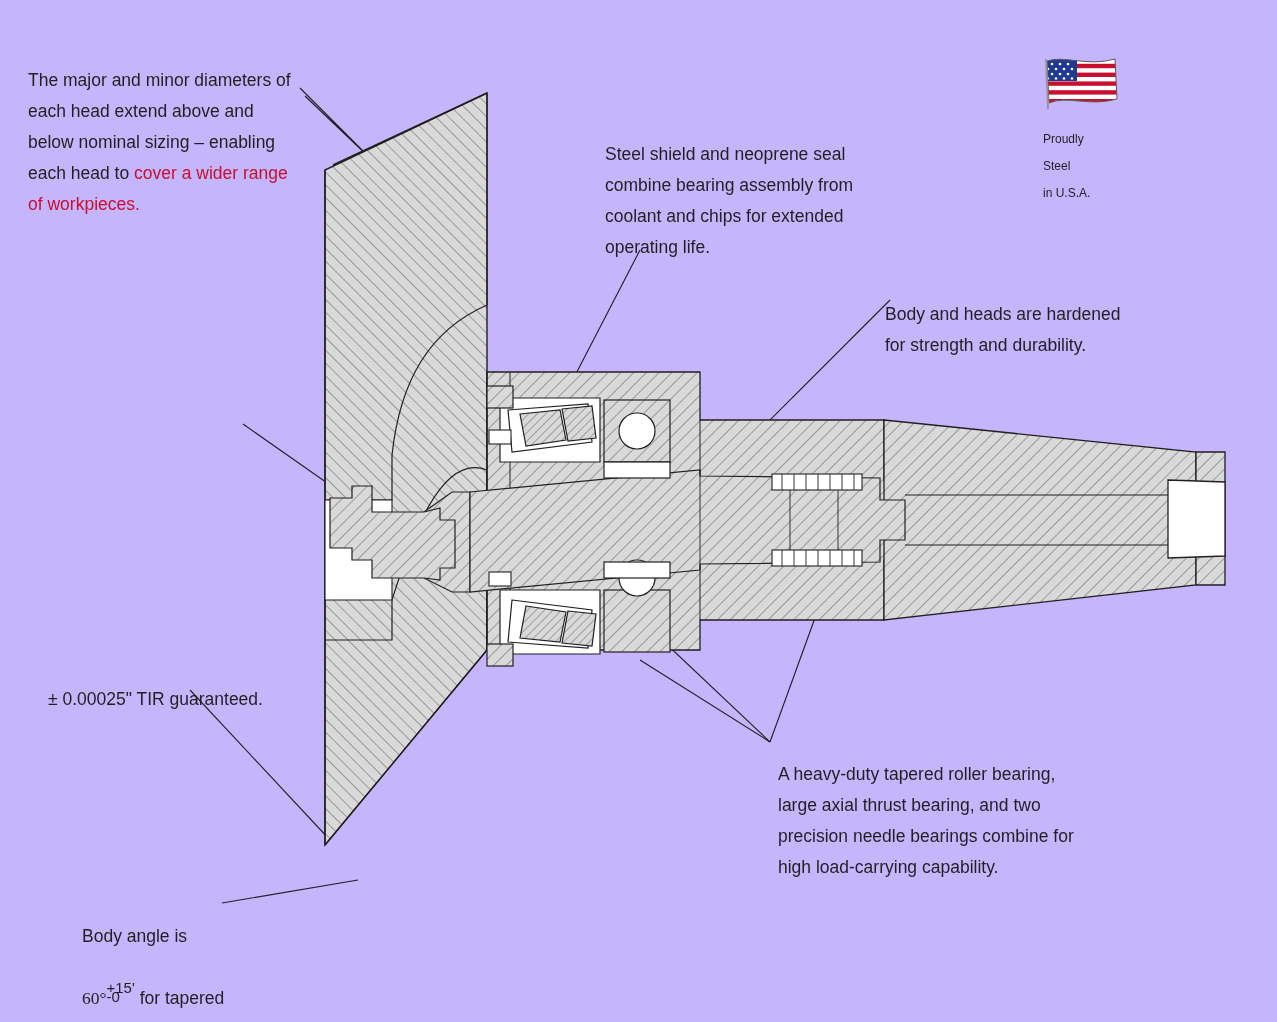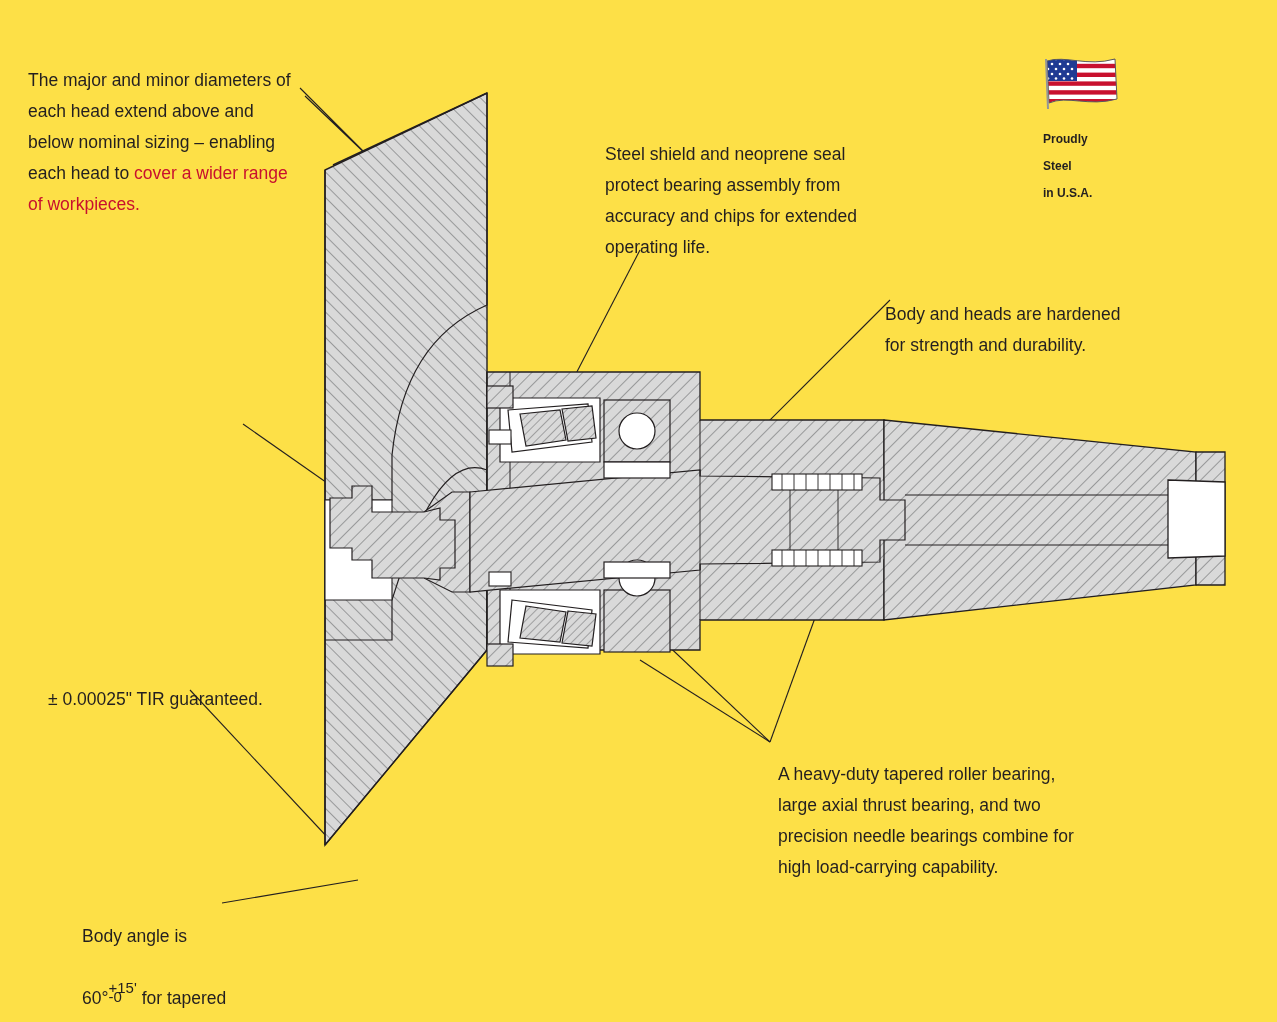--- a/index.html
+++ b/index.html
@@ -9,21 +9,21 @@
   }
   body {
     font-family: "Liberation Sans", sans-serif;
     color: #231f20;
   }
   #page {
     position: relative;
     width: 1277px;
     height: 1022px;
     overflow: hidden;
-    background: #fde047;
+    background: #c4b5fd;
   }
   .callout {
     position: absolute;
     font-size: 17.5px;
     line-height: 31px;
     color: #231f20;
     white-space: pre-line;
   }
   .callout .hl {
     color: #c8102e;
@@ -43,36 +43,36 @@
     width: 95px;
   }
   #flag-badge .flag-box {
     position: relative;
     width: 78px;
     height: 58px;
   }
   #flag-badge .flag-text {
     margin-top: 6px;
     font-size: 12px;
-    font-weight: bold;
+    font-weight: normal;
     line-height: 13.5px;
     color: #231f20;
     white-space: pre-line;
   }
   .sup-frac {
     display: inline-block;
     vertical-align: 0.15em;
     font-size: 15px;
     line-height: 9px;
     text-align: left;
   }
   .sup-frac span {
     display: block;
   }
-  .tiny-deg { font-size: 17.5px; }
+  .tiny-deg { font-size: 17.5px; font-family: Liberation Serif, serif; }
 </style>
 </head>
 <body>
 
 <div id="page">
 
   <svg id="svg-art" viewBox="0 0 1277 1022">
     <defs>
       <pattern id="hatchRight" width="9" height="9" patternTransform="rotate(45)" patternUnits="userSpaceOnUse">
         <rect width="9" height="9" fill="#d9d9d9"></rect>
@@ -212,21 +212,21 @@
     <span>± 0.00025" TIR guaranteed.</span>
   </div>
 
   <div class="callout" style="left:82px; top:890px; width:230px;">
     <span>Body angle is</span><br>
     <span class="tiny-deg">60°</span><span class="sup-frac"><span>+15'</span><span>-0</span></span><span> for tapered</span><br>
     
   </div>
 
   <div class="callout" style="left:605px; top:108px; width:275px;">
-    <span>Steel shield and neoprene seal protect bearing assembly from accuracy and chips for extended operating life.</span>
+    <span>Steel shield and neoprene seal combine bearing assembly from coolant and chips for extended operating life.</span>
   </div>
 
   <div class="callout" style="left:778px; top:728px; width:310px;">
     <span>A heavy-duty tapered roller bearing, large axial thrust bearing, and two precision needle bearings combine for high load-carrying capability.</span>
   </div>
 
   <div class="callout" style="left:885px; top:268px; width:260px;">
     <span>Body and heads are hardened for strength and durability.</span>
   </div>
 

